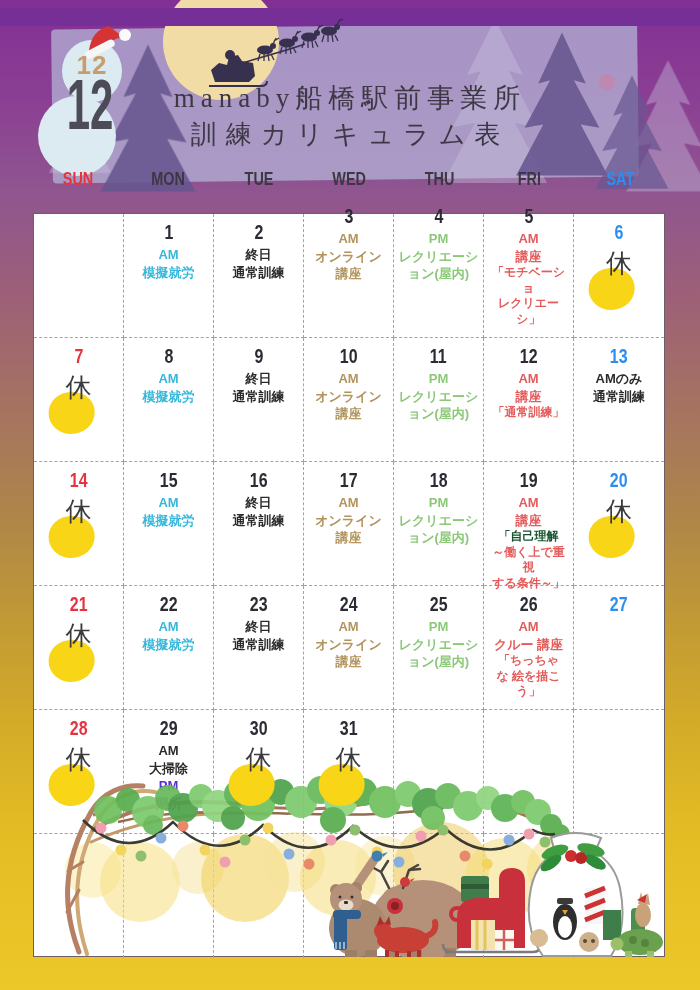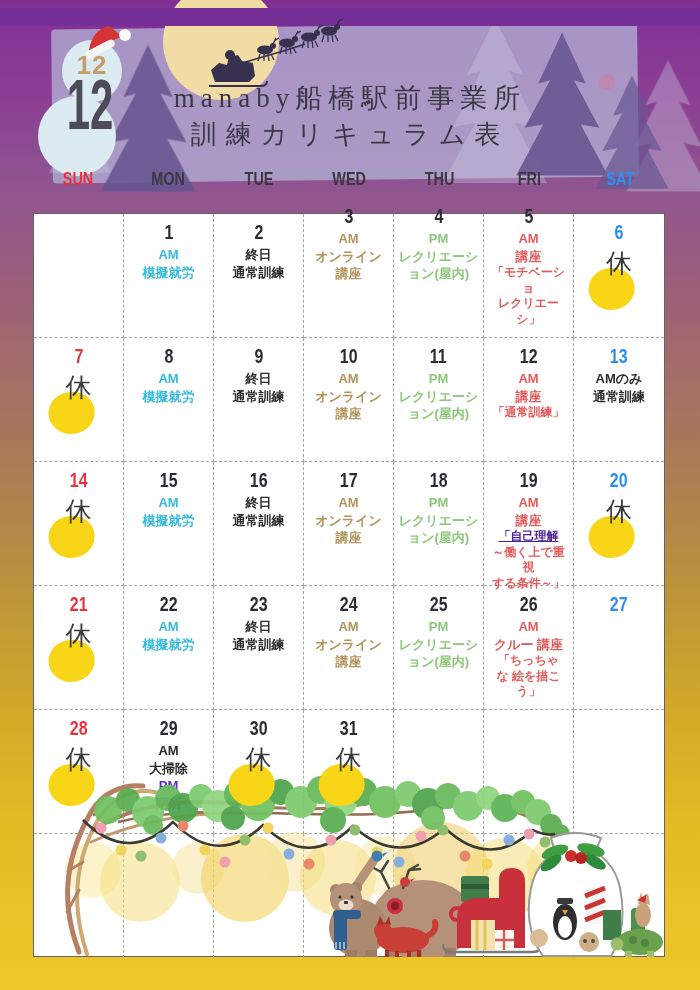--- a/index.html
+++ b/index.html
@@ -221,21 +221,21 @@
       <div class="cell">
         <div class="date"><span class="cond" style="color: rgb(44, 43, 51);">18</span></div>
         <div class="entry" style="color: rgb(139, 200, 120);">PM</div>
         <div class="entry" style="color: rgb(139, 200, 120);">レクリエーシ</div>
         <div class="entry" style="color: rgb(139, 200, 120);">ョン(屋内)</div>
       </div>
       <div class="cell">
         <div class="date"><span class="cond" style="color: rgb(44, 43, 51);">19</span></div>
         <div class="entry" style="color: rgb(228, 91, 91);">AM</div>
         <div class="entry" style="color: rgb(228, 91, 91);">講座</div>
-        <div class="entry sm" style="color: #4c1d95; text-decoration: underline;">「自己理解</div>
+        <div class="entry sm" style="color: #14532d;">「自己理解</div>
         <div class="entry sm" style="color: rgb(228, 91, 91);">～働く上で重視</div>
         <div class="entry sm" style="color: rgb(228, 91, 91);">する条件～」</div>
       </div>
       <div class="cell">
         <div class="date"><span class="cond" style="color: rgb(46, 142, 240);">20</span></div>
         <div class="rest"><span class="rest-circle" style="background: rgb(248, 213, 23);"></span><span class="rest-kanji" style="color: rgb(59, 59, 59);">休</span></div>
       </div>
       <div class="cell">
         <div class="date"><span class="cond" style="color: rgb(230, 51, 63);">21</span></div>
         <div class="rest"><span class="rest-circle" style="background: rgb(248, 213, 23);"></span><span class="rest-kanji" style="color: rgb(59, 59, 59);">休</span></div>

